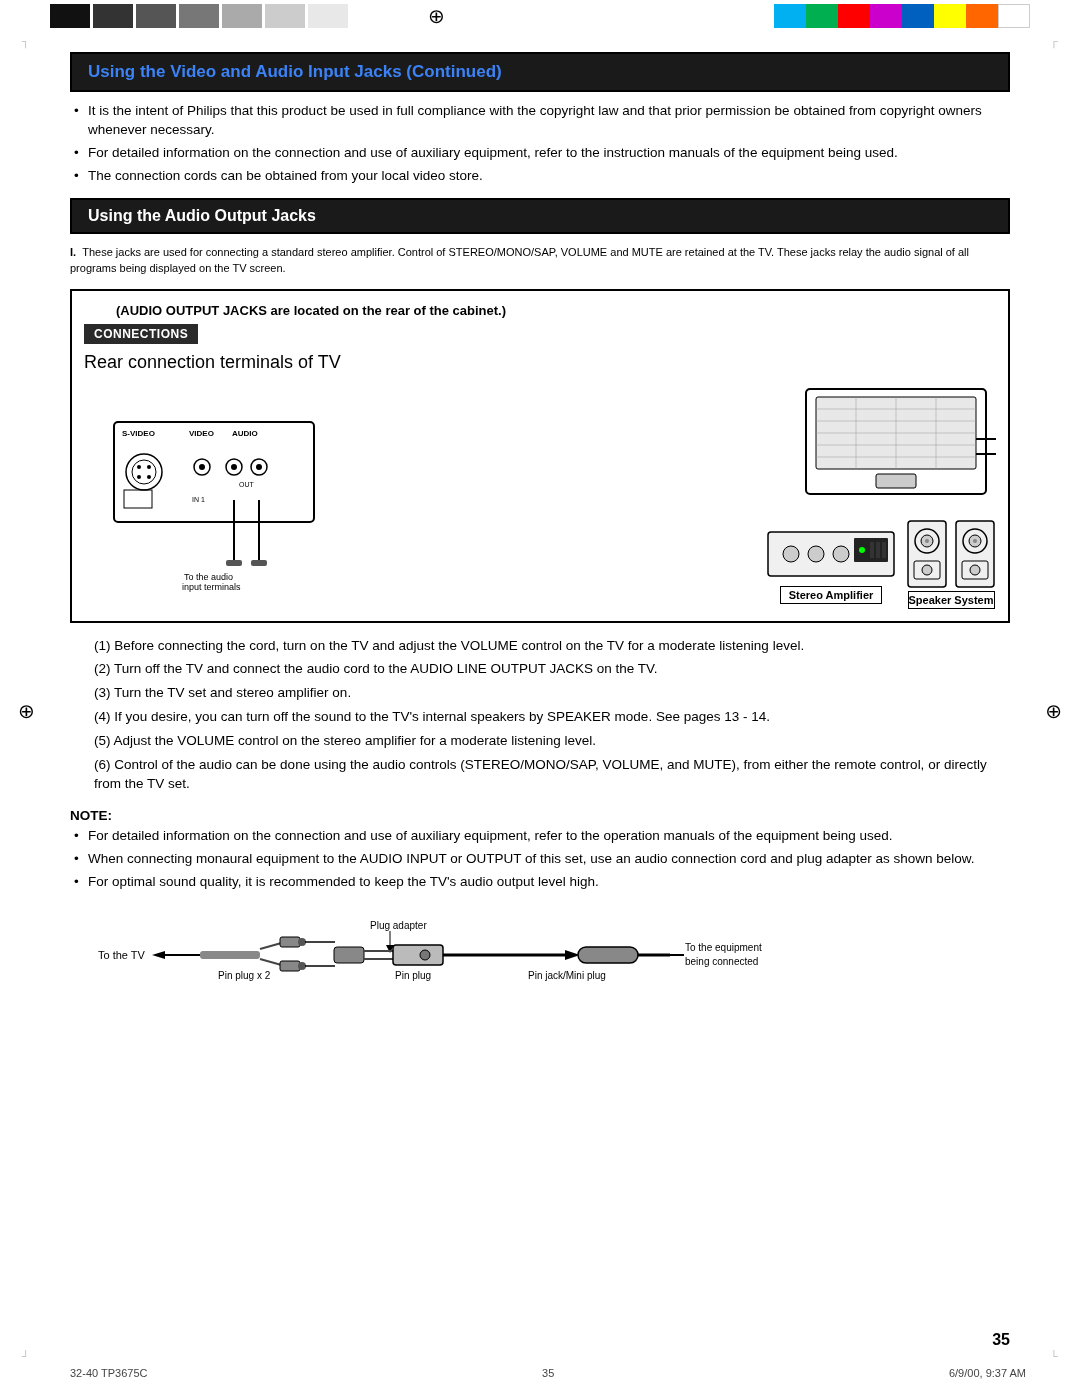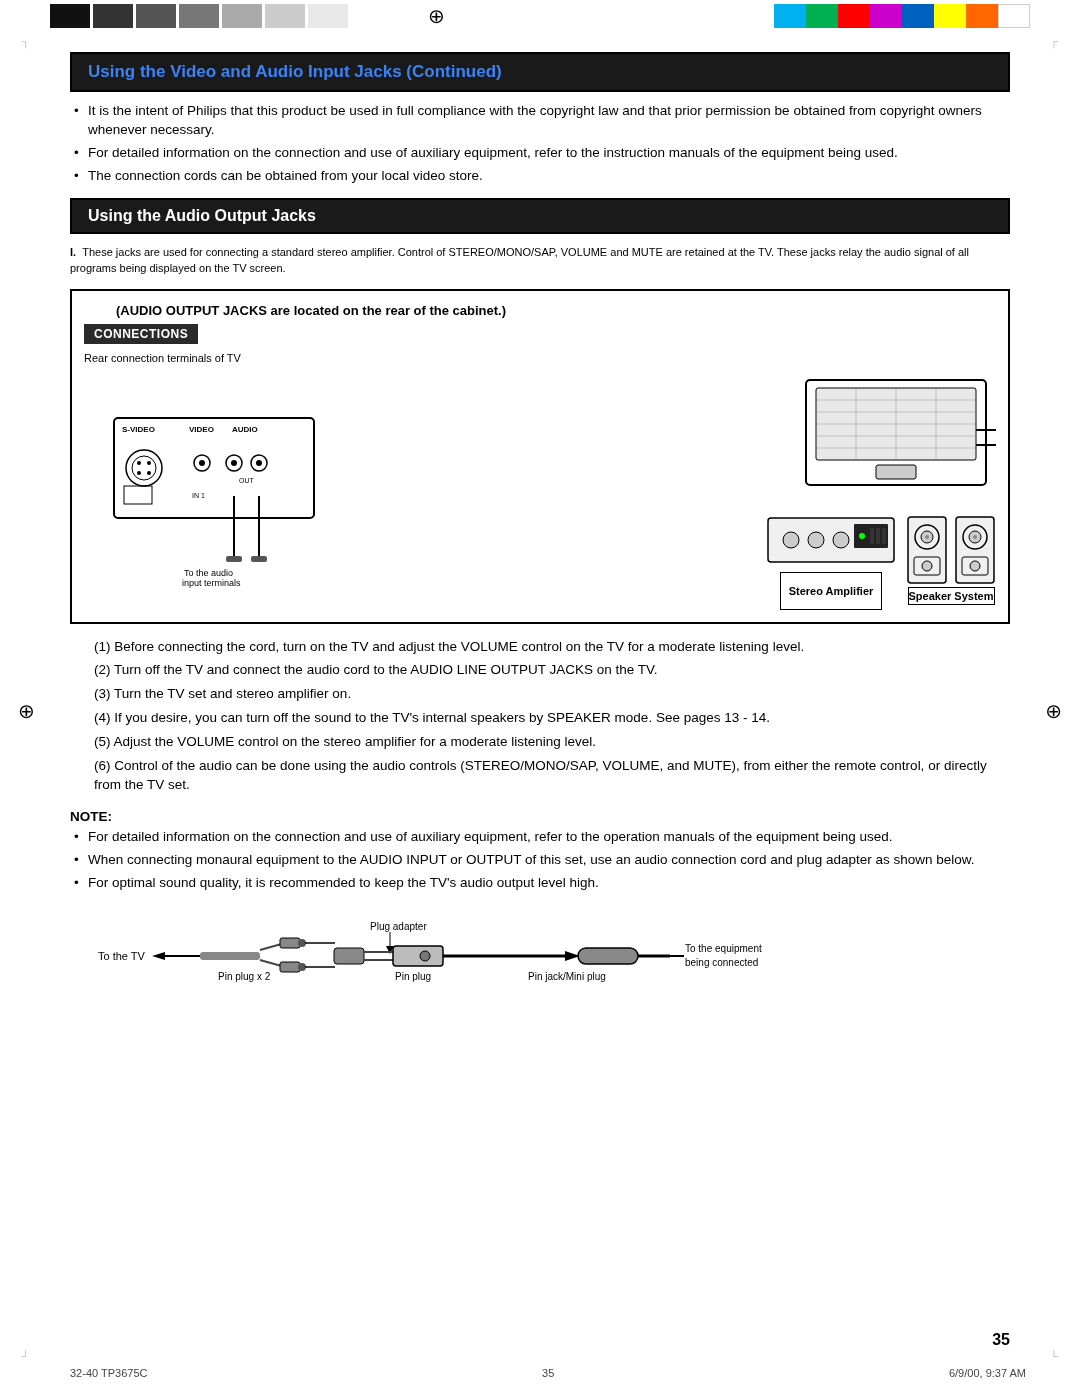--- a/index.html
+++ b/index.html
@@ -89,21 +89,21 @@
       color: #fff;
       font-size: 12px;
       font-weight: bold;
       padding: 3px 10px;
       display: inline-block;
       margin-bottom: 8px;
       letter-spacing: 0.5px;
     }
 
     .diagram-label {
-      font-size: 11px;
+      font-size: 18px;
       margin-bottom: 6px;
     }
 
     
     .numbered-list {
       list-style: none;
       margin-bottom: 14px;
       padding-left: 0;
     }
     .numbered-list li {
@@ -262,21 +262,21 @@
 
               <rect x="88" y="14" width="34" height="24" rx="1" fill="#222"></rect>
 
               <circle cx="96" cy="26" r="3" fill="#00ff00"></circle>
 
               <rect x="104" y="18" width="4" height="16" fill="#333"></rect>
               <rect x="110" y="18" width="4" height="16" fill="#333"></rect>
               <rect x="116" y="18" width="4" height="16" fill="#333"></rect>
             </svg>
 
-            <div style="border:1px solid #000; padding:12px 8px; font-size:11px; font-weight:bold; text-align:center; margin-top:2px;">Stereo Amplifier</div>
+            <div style="border:1px solid #000; padding:2px 8px; font-size:11px; font-weight:bold; text-align:center; margin-top:2px;">Stereo Amplifier</div>
           </div>
 
           <div style="display:flex; flex-direction:column; align-items:center;">
             <svg width="90" height="70" viewBox="0 0 90 70">
 
               <rect x="2" y="2" width="38" height="66" rx="3" fill="#f0f0f0" stroke="#000" stroke-width="1.5"></rect>
               <circle cx="21" cy="22" r="12" fill="none" stroke="#000" stroke-width="1.5"></circle>
               <circle cx="21" cy="22" r="6" fill="#ccc" stroke="#000" stroke-width="1"></circle>
               <circle cx="21" cy="22" r="2" fill="#888"></circle>
               <rect x="8" y="42" width="26" height="18" rx="2" fill="none" stroke="#000" stroke-width="1"></rect>

